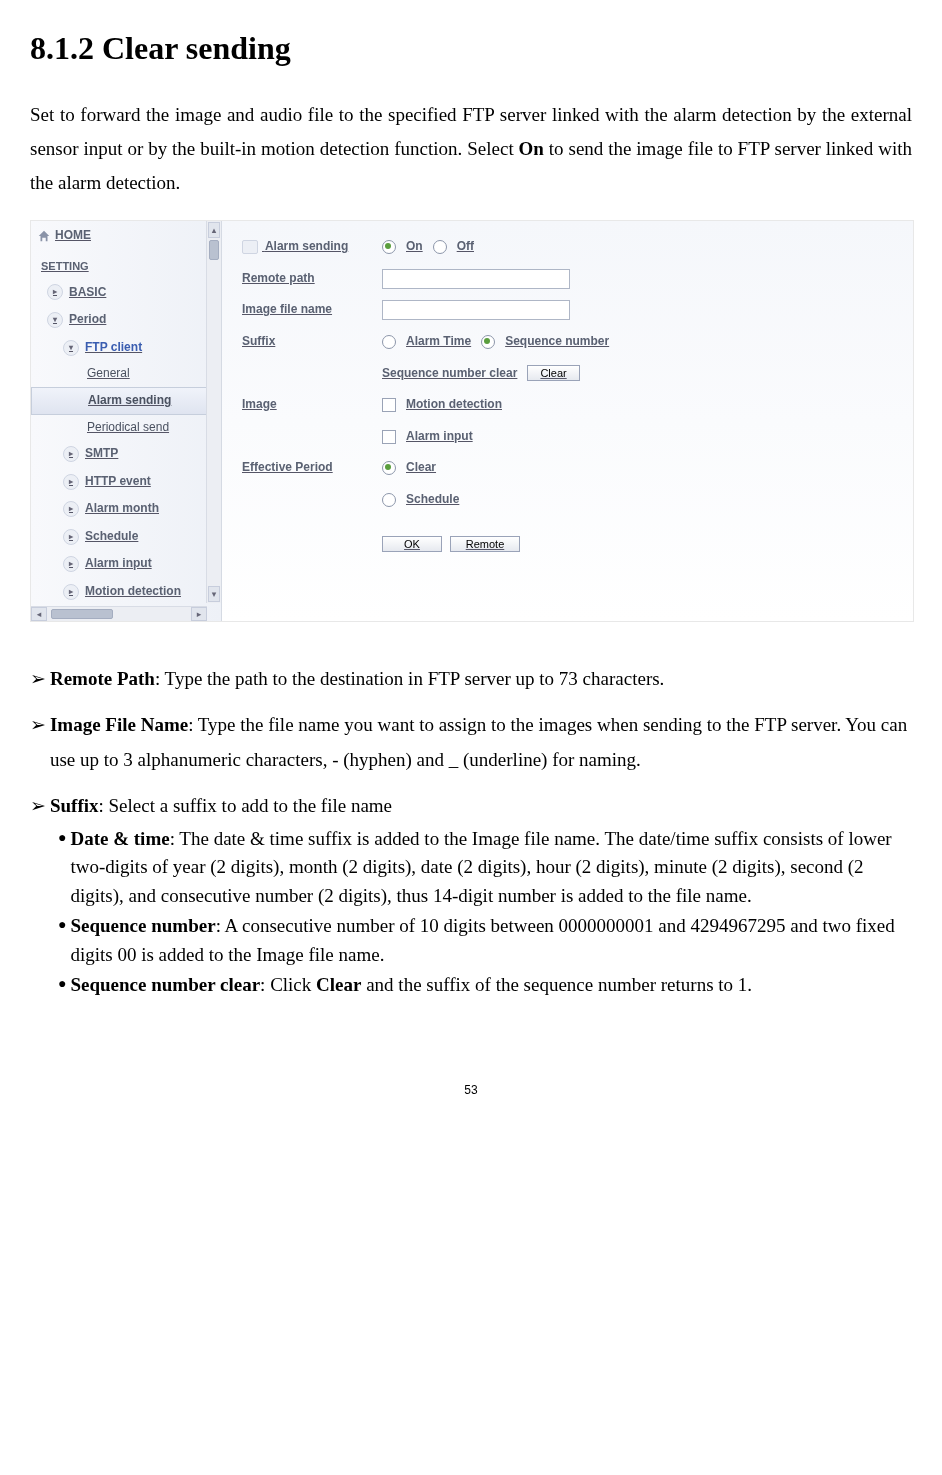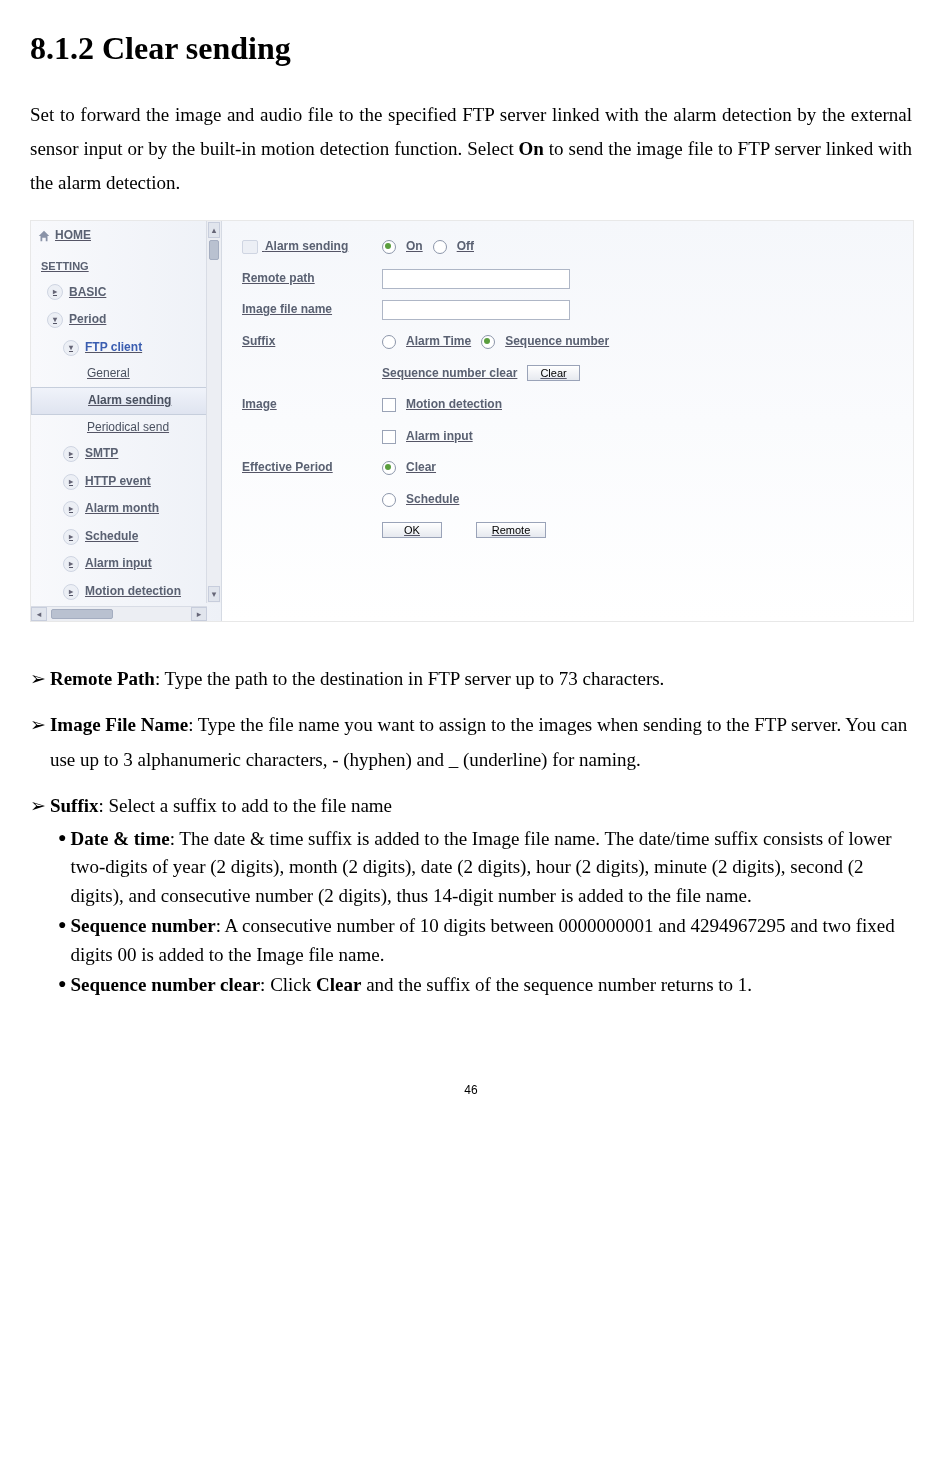--- a/index.html
+++ b/index.html
@@ -214,23 +214,23 @@
     .btn {
       background: linear-gradient(to bottom, #ffffff, #e6e9ef);
       border: 1px solid #9aa3b8;
       font-size: 11px;
       padding: 1px 12px;
       font-family: Arial,sans-serif;
       cursor: pointer;
     }
     .btn-row {
       display: flex;
-      gap: 34px;
+      gap: 8px;
       padding-left: 140px;
-      margin-top: 6px;
+      margin-top: 20px;
     }
     .definitions {
       margin-top: 30px;
     }
     .chev-item {
       display: flex;
       gap: 4px;
       margin-bottom: 12px;
     }
     .chev {
@@ -442,13 +442,13 @@
     </div>
     <div class="dot-item">
       <span class="dot">●</span>
       <div class="dot-text">
         <span class="bold">Sequence number clear</span><span>: Click </span><span class="bold">Clear</span><span> and the suffix of the sequence number returns to 1.</span>
       </div>
     </div>
   </div>
 </div>
 
-<div class="page-num">46</div>
+<div class="page-num">53</div>
 
 </body></html>

